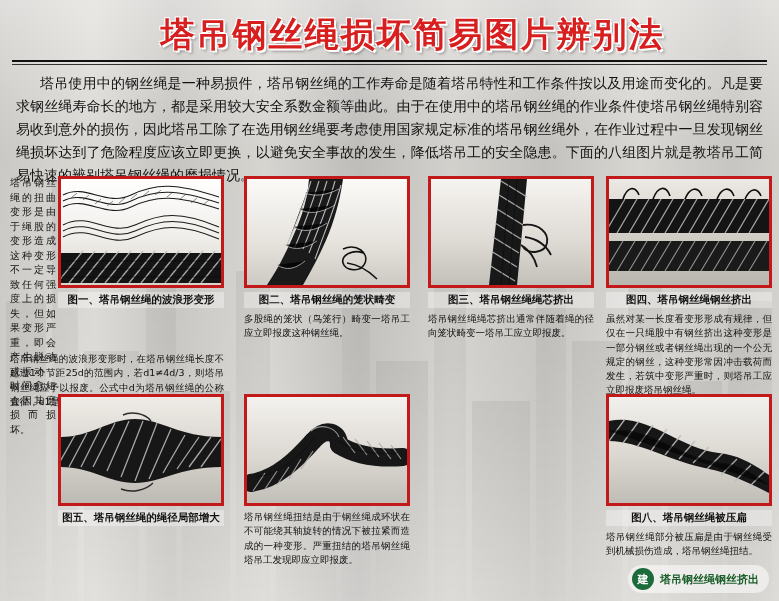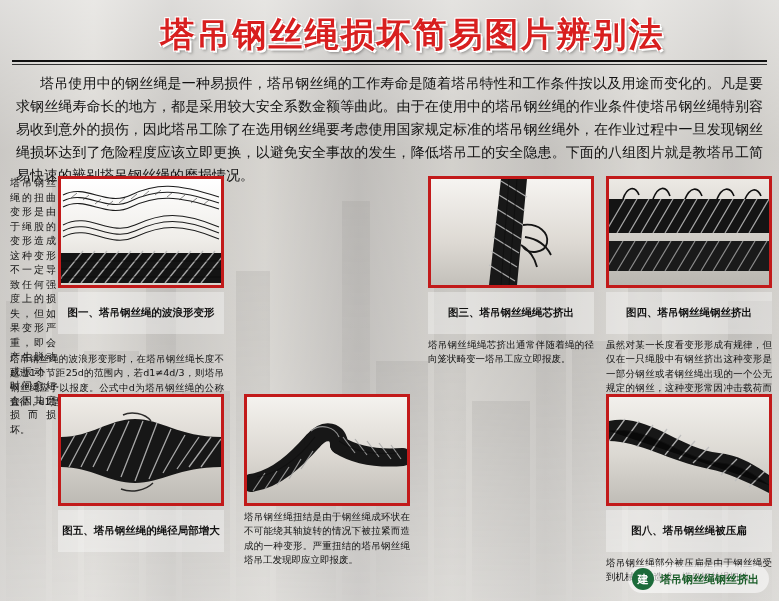--- a/index.html
+++ b/index.html
@@ -114,21 +114,21 @@
     background: linear-gradient(180deg, #f2f0ec 0%, #d9d6d0 45%, #bab7b1 100%);
   }
   .caption {
     margin-top: 4px;
     width: 166px;
     text-align: center;
     font-size: 10.5px;
     font-weight: bold;
     color: #111;
     background: rgba(255,255,255,0.35);
-    padding: 14px 0;
+    padding: 1px 0;
     box-sizing: border-box;
   }
   .desc {
     margin-top: 4px;
     width: 166px;
     font-size: 9.5px;
     line-height: 1.5;
     color: #111;
     text-align: justify;
   }
@@ -249,20 +249,42 @@
               </g>
             </g>
           </svg>
         </div>
         <div class="caption">
           <span>图一、</span><span>塔吊钢丝绳的波浪形变形</span>
         </div>
         <div class="desc"></div>
       </div>
 
+      <div class="cell c1">
+        <div class="photo">
+          <div class="bg" style="background:linear-gradient(180deg,#fbfaf8 0%,#e6e3dd 60%,#cdcac4 100%);"></div>
+          <svg class="rope" viewBox="0 0 160 106" preserveAspectRatio="none">
+            <path d="M62 0 C 60 26, 52 44, 44 62 C 36 80, 28 94, 20 106 L 56 106 C 64 92, 74 74, 82 54 C 90 34, 94 14, 96 0 Z" fill="#1a1a1a"></path>
+            <g stroke="#c9c9c9" stroke-width="1.1" opacity="0.9">
+              <path d="M64 2 C 58 22, 50 44, 40 66 M72 2 C 66 22, 58 44, 48 68 M80 2 C 74 22, 66 46, 56 70 M88 2 C 82 24, 72 48, 62 74 M94 6 C 88 28, 78 52, 68 80"></path>
+            </g>
+            <g stroke="#d8d8d8" stroke-width="0.9" opacity="0.75">
+              <path d="M58 14 C 68 18, 80 16, 92 10 M52 30 C 62 36, 74 34, 88 26 M46 48 C 56 54, 68 52, 80 44 M38 66 C 48 72, 58 70, 70 62 M30 86 C 40 92, 48 90, 58 82"></path>
+            </g>
+            <g stroke="#111" stroke-width="1.6" fill="none">
+              <path d="M96 70 c 14 -6 26 4 22 14 c -4 10 -20 8 -22 0 c -2 -8 10 -14 20 -10"></path>
+              <path d="M100 84 c 14 2 24 10 30 16"></path>
+            </g>
+          </svg>
+        </div>
+        <div class="caption">
+          <span>图二、</span><span>塔吊钢丝绳的笼状畸变</span>
+        </div>
+        <div class="desc">多股绳的笼状（鸟笼行）畸变一塔吊工应立即报废这种钢丝绳。</div>
+      </div>
 
       <div class="cell c2">
         <div class="photo">
           <div class="bg" style="background:linear-gradient(180deg,#f6f4f1 0%,#ddd9d3 60%,#c3c0ba 100%);"></div>
           <svg class="rope" viewBox="0 0 160 106" preserveAspectRatio="none">
             <path d="M70 0 L 96 0 L 86 106 L 58 106 Z" fill="#181818"></path>
             <g stroke="#bfbfbf" stroke-width="1.2" opacity="0.85">
               <path d="M70 2 L 96 18 M68 16 L 94 32 M66 30 L 92 46 M64 44 L 90 60 M62 58 L 88 74 M60 72 L 86 88 M58 86 L 84 102"></path>
             </g>
             <g stroke="#0d0d0d" stroke-width="1" opacity="0.7">

